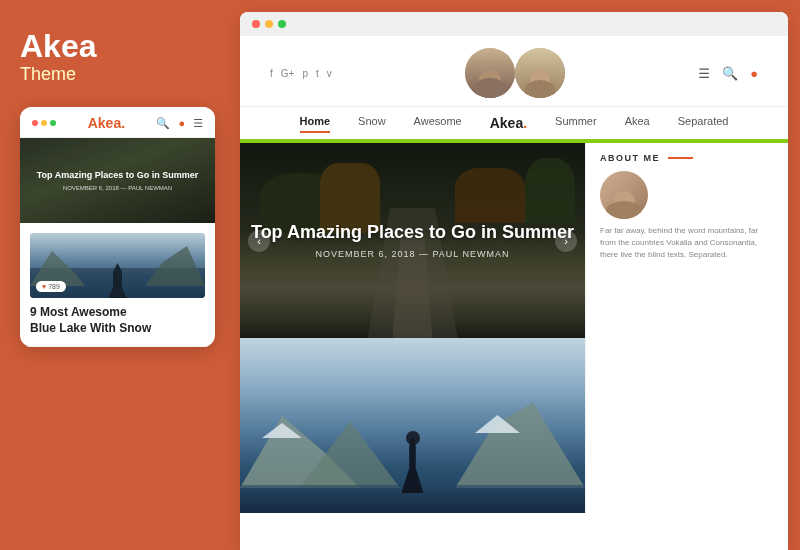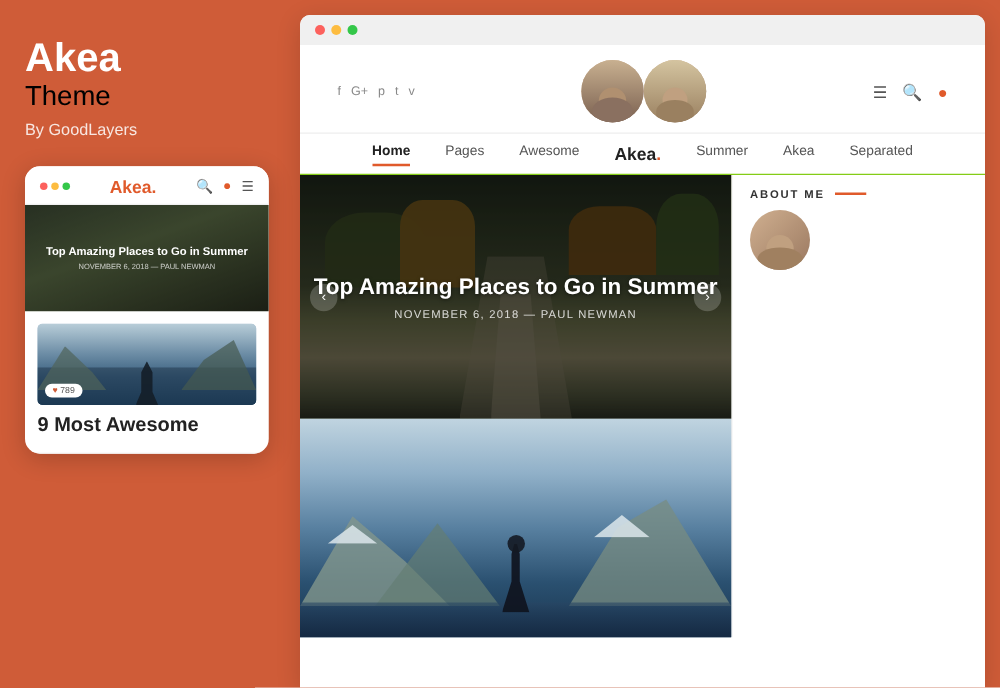--- a/index.html
+++ b/index.html
@@ -24,23 +24,23 @@
     }
 
     .brand-title {
       font-size: 32px;
       font-weight: 800;
       color: white;
       line-height: 1;
     }
 
     .brand-subtitle {
-      font-size: 22px;
+      font-size: 18px;
       font-weight: 400;
-      color: #000000;
+      color: #fef9c3;
       margin-top: 2px;
     }
 
     .brand-author {
       font-size: 13px;
       color: rgba(255,255,255,0.85);
       margin-top: 6px;
     }
 
     
@@ -150,21 +150,21 @@
       gap: 2px;
       color: #555;
     }
 
     .heart-icon {
       color: #cf5c38;
       font-size: 7px;
     }
 
     .mobile-card-title {
-      font-size: 16px;
+      font-size: 12px;
       font-weight: 700;
       color: #222;
       margin-top: 7px;
       line-height: 1.3;
     }
 
     
     .right-panel {
       flex: 1;
       background: white;
@@ -239,21 +239,21 @@
     }
 
     
     .site-nav {
       display: flex;
       justify-content: center;
       gap: 28px;
       padding: 8px 30px;
       font-size: 11px;
       color: #555;
-      border-bottom: 1px solid #84cc16;
+      border-bottom: 4px solid #84cc16;
     }
 
     .nav-item {
       cursor: pointer;
       position: relative;
       padding-bottom: 2px;
     }
 
     .nav-item.active {
       color: #222;
@@ -370,21 +370,20 @@
       padding: 10px 14px;
       border-left: 1px solid #f0f0f0;
     }
   </style>
 </head>
 <body>
 
 <div class="left-panel">
   <div class="brand-title">Akea</div>
   <div class="brand-subtitle">Theme</div>
-  <div class="brand-author">By GoodLayers</div>
 
   <div class="mobile-mockup">
 
     <div class="mobile-header">
       <div class="mobile-dots">
         <div class="mobile-dot" style="background:#fc615d;"></div>
         <div class="mobile-dot" style="background:#fdbc40;"></div>
         <div class="mobile-dot" style="background:#34c749;"></div>
       </div>
       <div class="mobile-logo">
@@ -413,20 +412,21 @@
 
         <div style="position:absolute;bottom:12px;left:0;width:55px;height:35px;background:rgba(80,100,90,0.7);clip-path:polygon(0% 100%,40% 0%,80% 60%,100% 100%);"></div>
         <div style="position:absolute;bottom:12px;right:0;width:60px;height:40px;background:rgba(70,90,80,0.7);clip-path:polygon(0% 100%,30% 40%,70% 0%,100% 100%);"></div>
         <div class="mobile-card-like">
           <span class="heart-icon">♥</span>
           <span>789</span>
         </div>
       </div>
       <div class="mobile-card-title">
         <div>9 Most Awesome</div>
+        <div>Blue Lake With Snow</div>
       </div>
     </div>
   </div>
 </div>
 
 <div class="right-panel">
   <div class="browser-bar">
     <div class="browser-dot" style="background:#fc615d;"></div>
     <div class="browser-dot" style="background:#fdbc40;"></div>
     <div class="browser-dot" style="background:#34c749;"></div>
@@ -458,21 +458,21 @@
 
       <div class="header-right-icons">
         <span>☰</span>
         <span>🔍</span>
         <span style="color:#e05a2b;">●</span>
       </div>
     </div>
 
     <div class="site-nav">
       <span class="nav-item active">Home</span>
-      <span class="nav-item">Pages</span>
+      <span class="nav-item">Snow</span>
       <span class="nav-item">Awesome</span>
       <span class="nav-logo">Akea<span style="color:#e05a2b;">.</span></span>
       <span class="nav-item">Summer</span>
       <span class="nav-item">Akea</span>
       <span class="nav-item">Separated</span>
     </div>
 
     <div style="display:flex;flex:1;overflow:hidden;">
 
       <div style="width:345px;min-width:345px;">
@@ -524,16 +524,17 @@
         </div>
 
         <div style="display:flex;gap:8px;margin-bottom:6px;">
           <div style="width:48px;height:48px;border-radius:50%;overflow:hidden;flex-shrink:0;">
             <div style="width:100%;height:100%;background:linear-gradient(135deg,#d0b090 0%,#9a7860 100%);position:relative;">
               <div style="position:absolute;bottom:6px;left:50%;transform:translateX(-50%);width:22px;height:22px;border-radius:50%;background:#c0a080;"></div>
               <div style="position:absolute;bottom:0;left:50%;transform:translateX(-50%);width:36px;height:18px;border-radius:50% 50% 0 0;background:#a08060;"></div>
             </div>
           </div>
         </div>
+        <div class="about-text">Far far away, behind the word mountains, far from the countries Vokalia and Consonantia, there live the blind texts. Separated.</div>
       </div>
     </div>
   </div>
 </div>
 
 </body></html>

